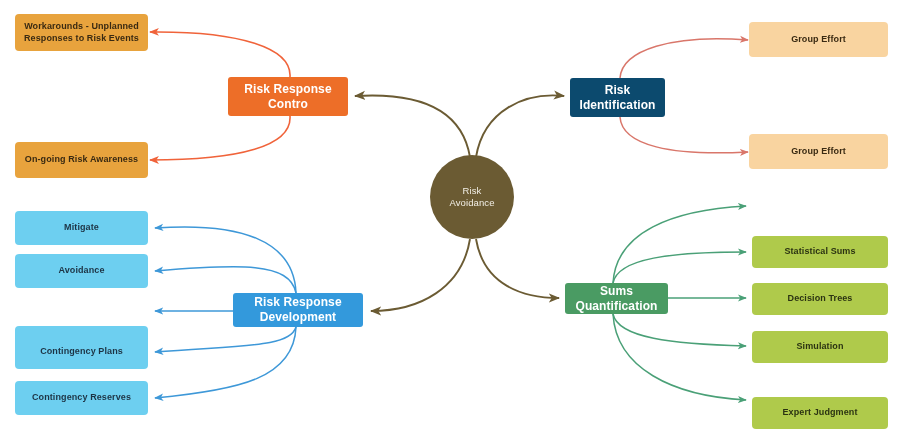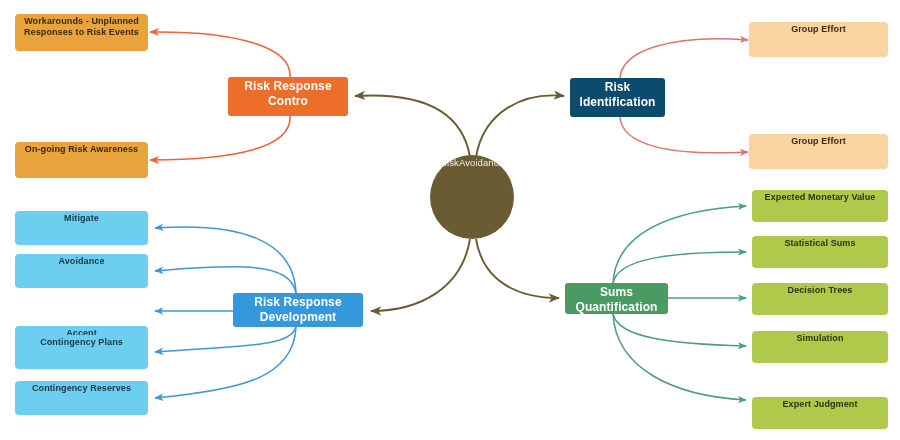--- a/index.html
+++ b/index.html
@@ -17,34 +17,34 @@
   }
   svg#links{
     position:absolute;left:0;top:0;
     width:900px;height:440px;
     pointer-events:none;
   }
   .node{
     position:absolute;
     box-sizing:border-box;
     display:flex;
-    align-items:flex-start;
+    align-items:center;
     justify-content:center;
     text-align:center;
     line-height:1.25;
     letter-spacing:0.1px;
     z-index:5;
     padding:2px 5px;
   }
   .node-center{
     border-radius:50%;
     color:#f2efe6;
     background:#6b5b33;
     font-size:9.5px;
-    flex-direction:row;
+    flex-direction:column;
   }
   .node-center span{display:block;}
   .branch{
     border-radius:3px;
     color:#ffffff;
     font-size:12px;
     font-weight:600;
   }
   .leaf{
     border-radius:4px;
@@ -165,23 +165,20 @@
   </div>
 
   <div class="node leaf leaf-blue" style="left:15px;top:335px;width:133px;height:34px;background:#6dcff0;">
     <span>Contingency Plans</span>
   </div>
 
   <div class="node leaf leaf-blue" style="left:15px;top:381px;width:133px;height:34px;background:#6dcff0;">
     <span>Contingency Reserves</span>
   </div>
 
-  <div class="node leaf leaf-green" style="left:752px;top:190px;width:136px;height:32px;background:#afca4b;">
-    <span>Expected Monetary Value</span>
-  </div>
 
   <div class="node leaf leaf-green" style="left:752px;top:236px;width:136px;height:32px;background:#afca4b;">
     <span>Statistical Sums</span>
   </div>
 
   <div class="node leaf leaf-green" style="left:752px;top:283px;width:136px;height:32px;background:#afca4b;">
     <span>Decision Trees</span>
   </div>
 
   <div class="node leaf leaf-green" style="left:752px;top:331px;width:136px;height:32px;background:#afca4b;">

